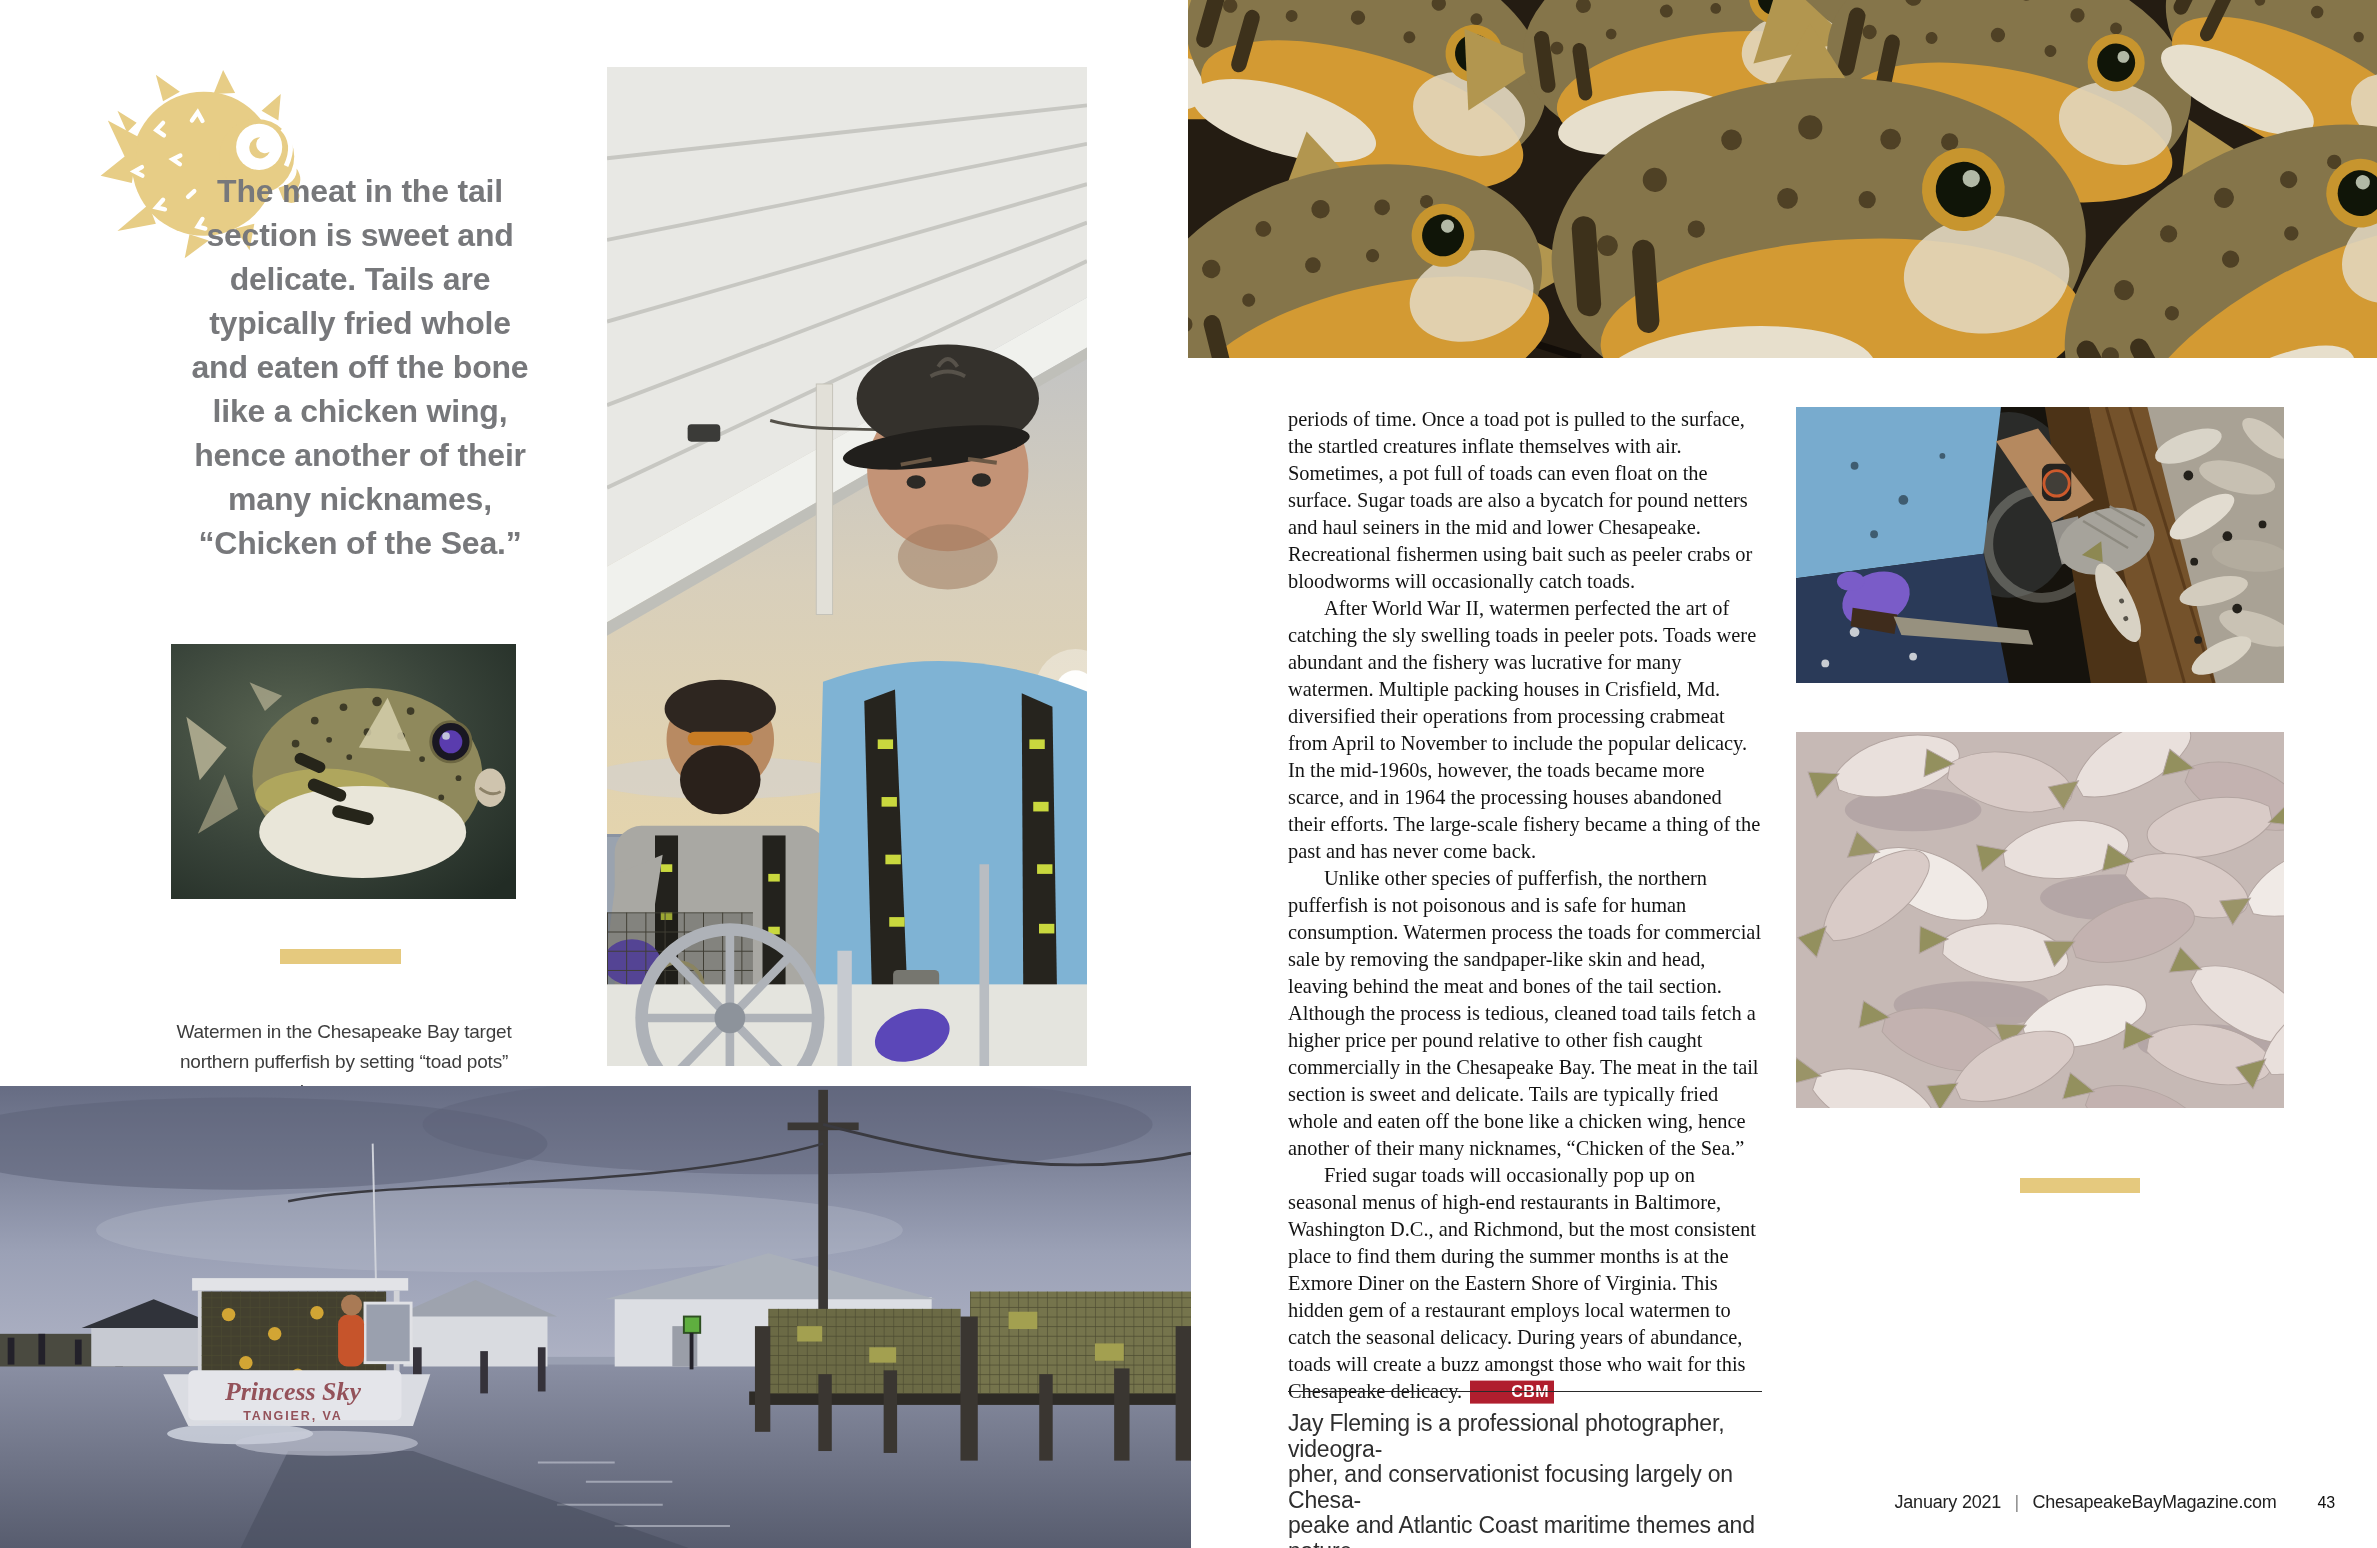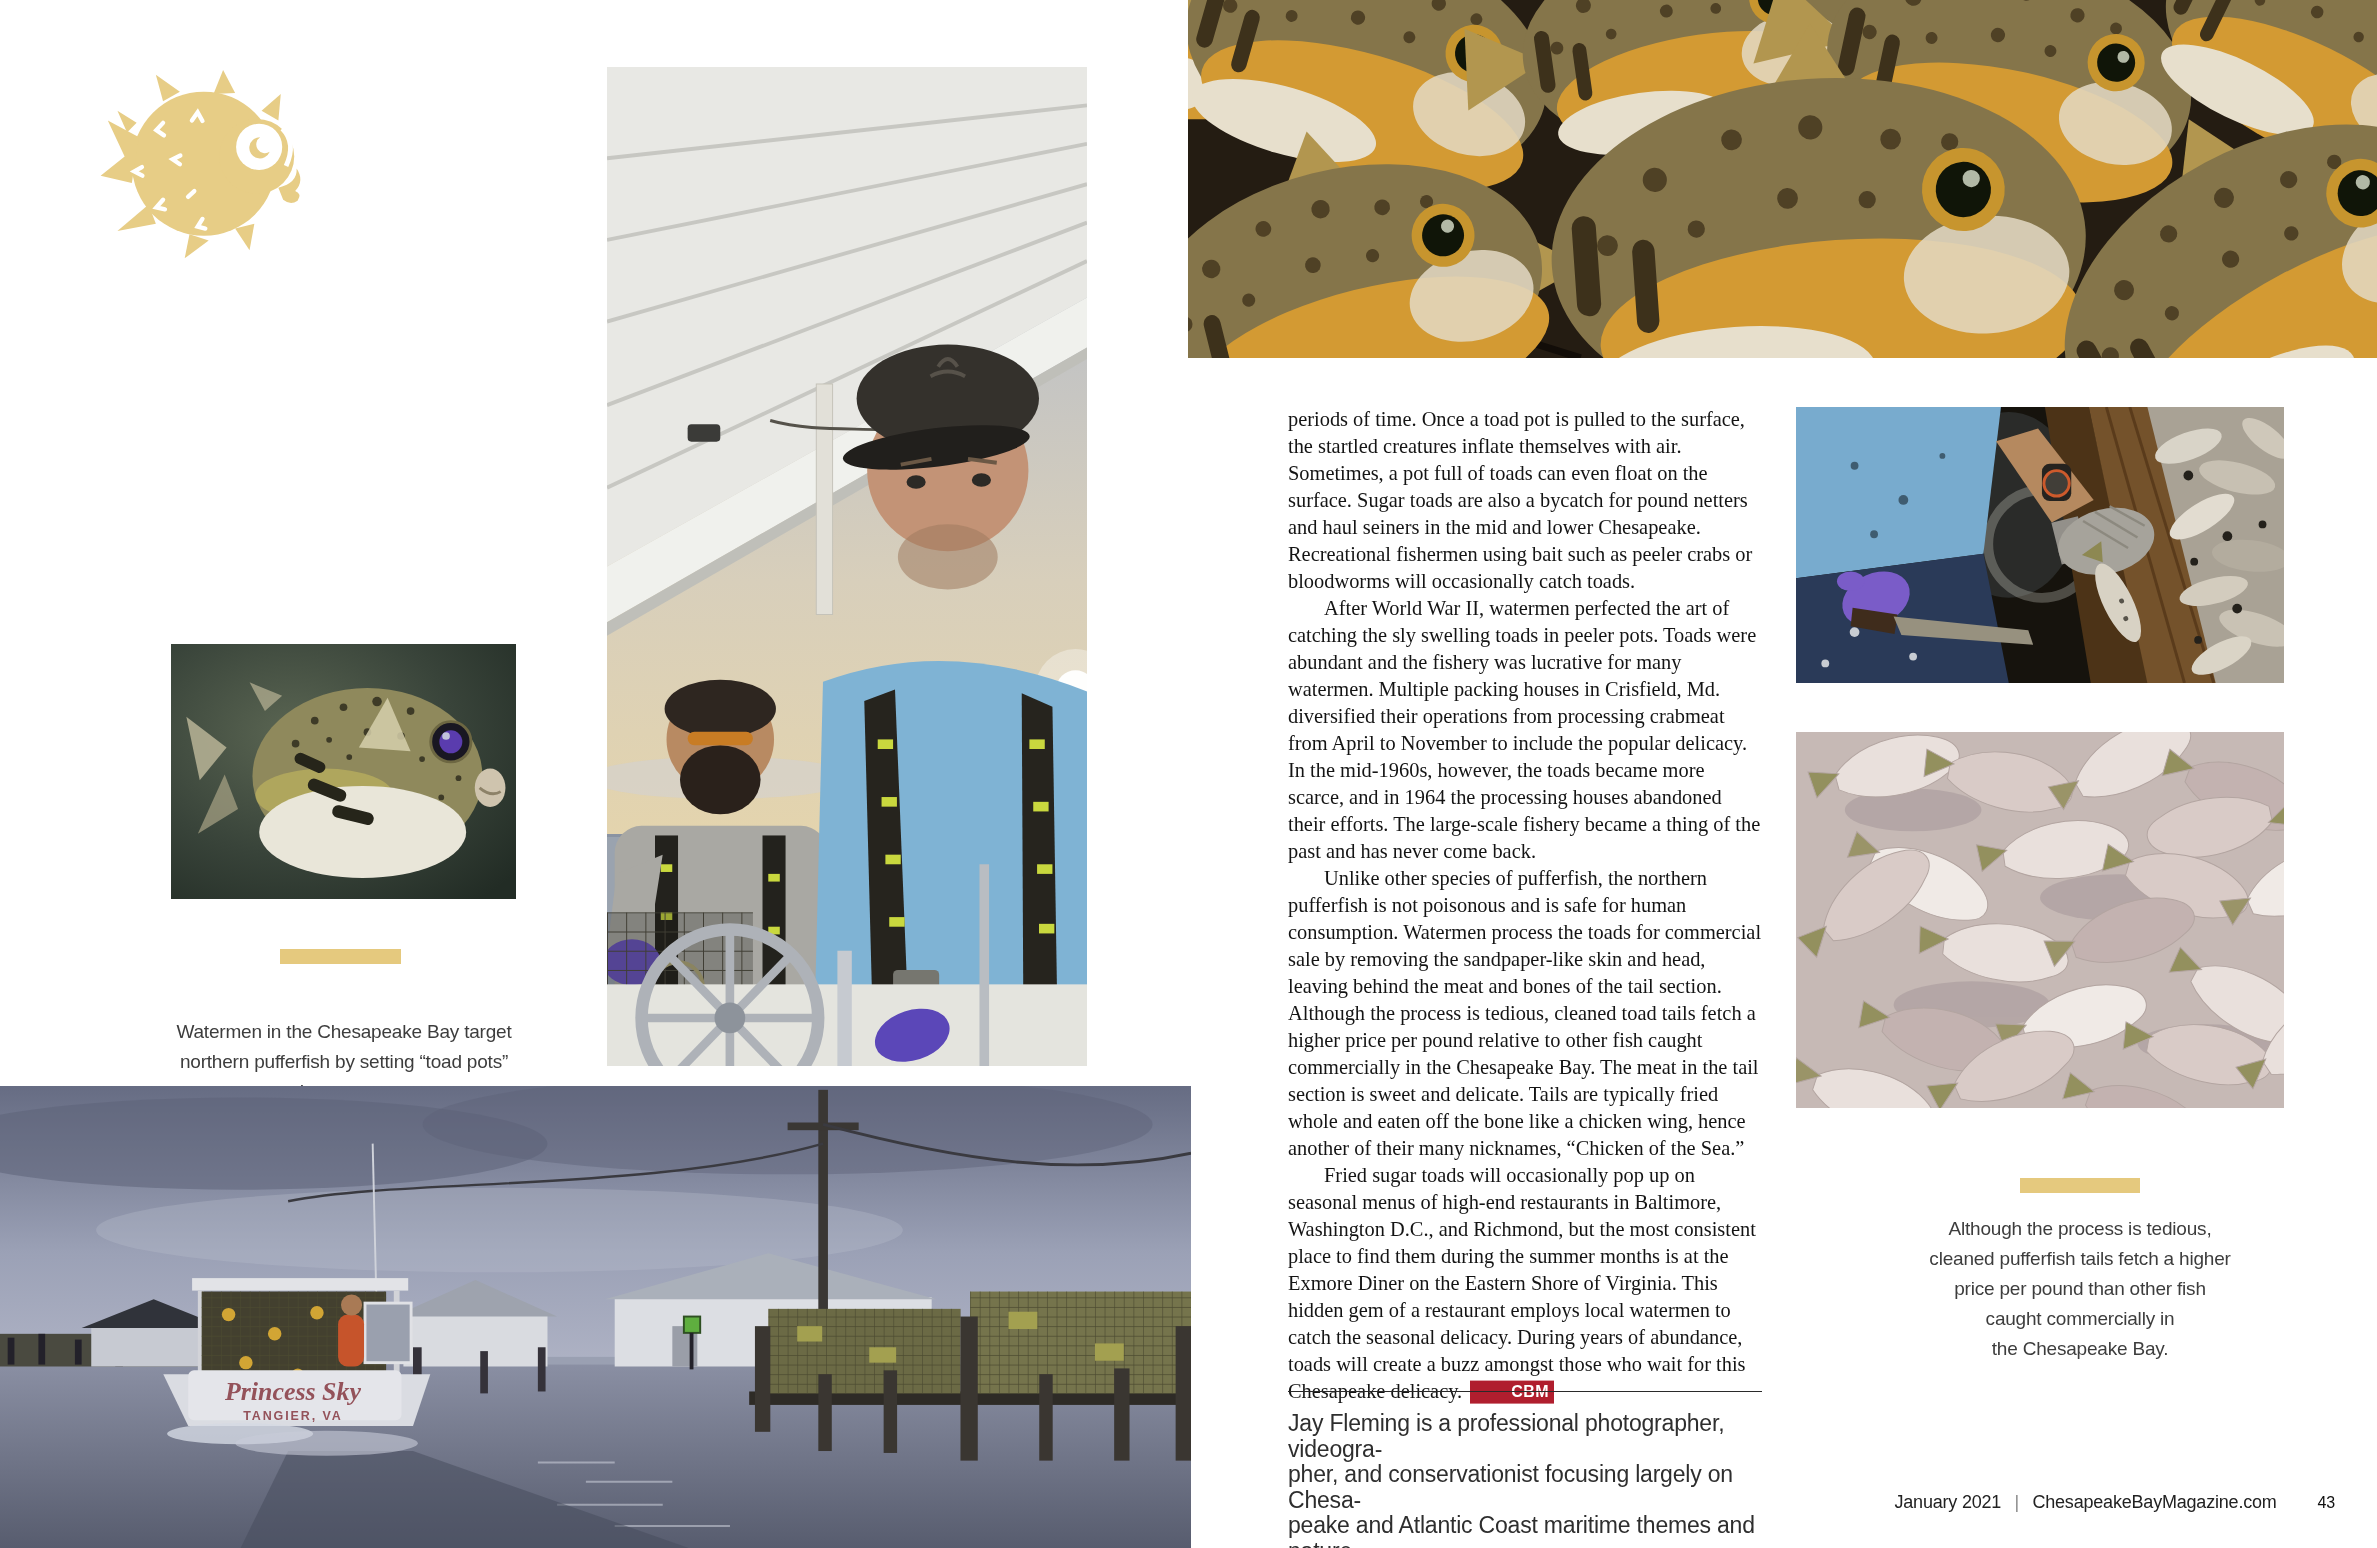--- a/index.html
+++ b/index.html
@@ -64,20 +64,29 @@
       <path d="M150,120 L136,135 L152,146"></path>
       <path d="M210,115 L222,98 L232,116"></path>
       <path d="M186,188 L170,196 L185,206"></path>
       <path d="M106,212 L90,221 L107,230"></path>
       <path d="M150,280 L136,296 L154,300"></path>
       <path d="M215,262 L202,274"></path>
       <path d="M232,320 L222,336 L238,340"></path>
     </g>
   </svg>
 
+  <div class="abs pull-quote">The meat in the tail
+section is sweet and
+delicate. Tails are
+typically fried whole
+and eaten off the bone
+like a chicken wing,
+hence another of their
+many nicknames,
+“Chicken of the Sea.”</div>
 
   <div class="photo" style="left:171px;top:644px;width:345px;height:255px">
     <svg viewBox="0 0 360 266" preserveAspectRatio="none">
       <defs>
         <radialGradient id="uwg" cx="35%" cy="35%" r="85%">
           <stop offset="0%" stop-color="#5a6552"></stop>
           <stop offset="55%" stop-color="#39443a"></stop>
           <stop offset="100%" stop-color="#222c25"></stop>
         </radialGradient>
       </defs>
@@ -542,25 +551,20 @@
           </g>
         <g transform="translate(302,368) rotate(20)">
             <use href="#tl" fill="#c3b2b0"></use>
             <polygon points="-26,-10 4,0 -24,18" fill="#93905e"></polygon>
           </g>
       </g>
     </svg>
   </div>
 
   <div class="abs accent-bar bar-right"></div>
-  <div class="abs caption caption-right">Although the process is tedious,
-cleaned pufferfish tails fetch a higher
-price per pound than other fish
-caught commercially in
-the Chesapeake Bay.</div>
 
   <div class="abs rule"></div>
   <div class="abs bio">Jay Fleming is a professional photographer, videogra-
 pher, and conservationist focusing largely on Chesa-
 peake and Atlantic Coast maritime themes and nature.</div>
 
   <div class="abs footer">
     <span>January 2021</span>
     <span class="sep">|</span>
     <span>ChesapeakeBayMagazine.com</span>

